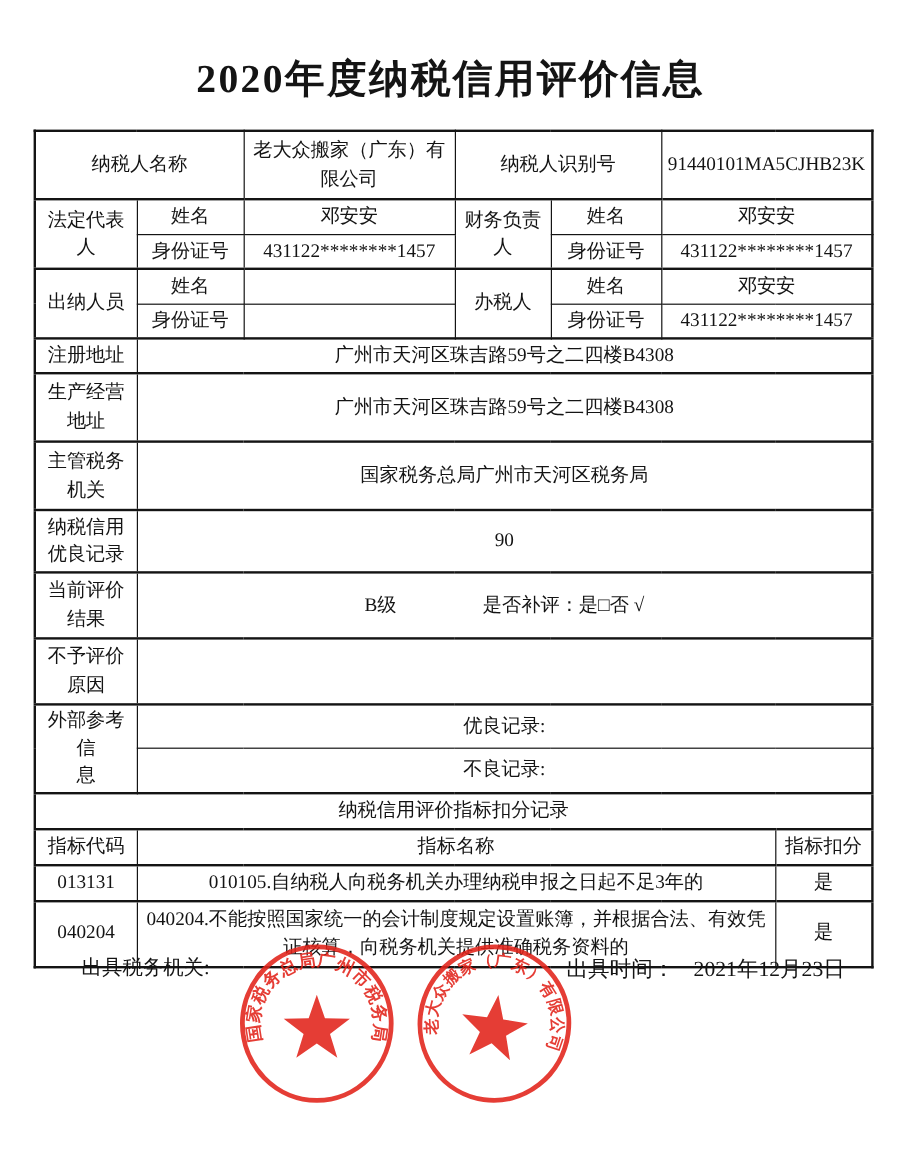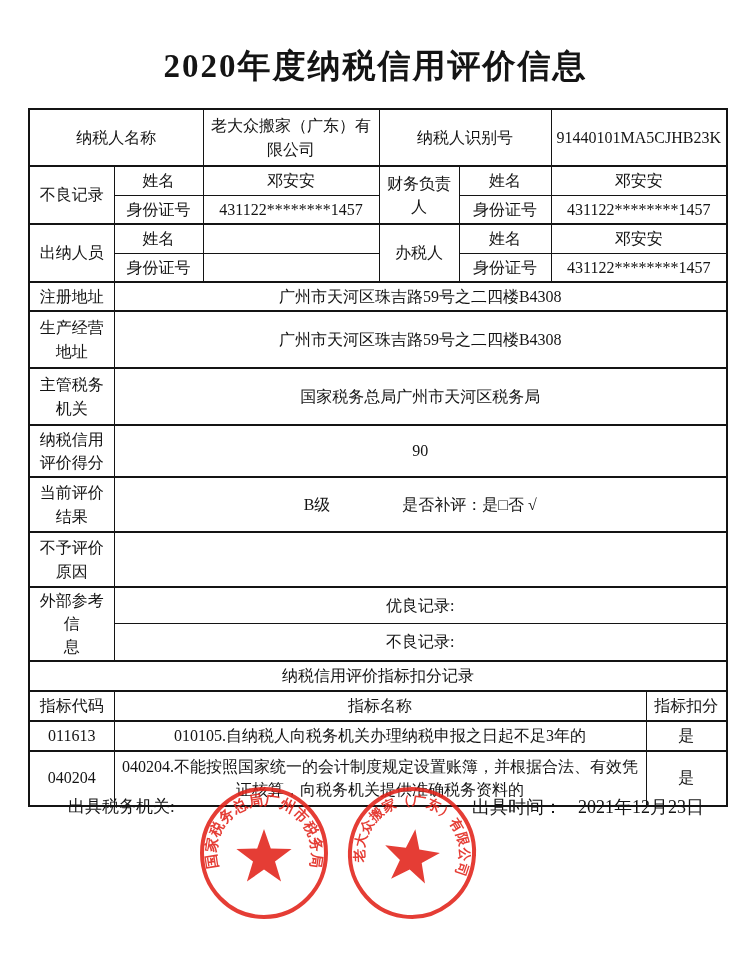--- a/index.html
+++ b/index.html
@@ -55,21 +55,21 @@
 
     <tbody>
         <tr class="h57">
       <td class="label" colspan="2">纳税人名称</td>
       <td>老大众搬家（广东）有限公司</td>
       <td class="label" colspan="2">纳税人识别号</td>
       <td colspan="2">91440101MA5CJHB23K</td>
     </tr>
 
     <tr class="h29 thick">
-      <td class="label" rowspan="2">不良记录</td>
+      <td class="label" rowspan="2">法定代表人</td>
       <td>姓名</td>
       <td>邓安安</td>
       <td class="label" rowspan="2">财务负责人</td>
       <td>姓名</td>
       <td colspan="2">邓安安</td>
     </tr>
     <tr class="h29">
       <td>身份证号</td>
       <td>431122********1457</td>
       <td>身份证号</td>
@@ -100,21 +100,21 @@
 地址</td>
       <td colspan="6">广州市天河区珠吉路59号之二四楼B4308</td>
     </tr>
     <tr class="h57 thick">
       <td class="label">主管税务
 机关</td>
       <td colspan="6">国家税务总局广州市天河区税务局</td>
     </tr>
     <tr class="h52 thick">
       <td class="label">纳税信用
-评价得分</td>
+优良记录</td>
       <td colspan="6">90</td>
     </tr>
     <tr class="h55 thick">
       <td class="label">当前评价
 结果</td>
       <td colspan="6">
         <div class="result-line">
           <span>B级</span>
           <span>是否补评：是□否 √</span>
         </div>
@@ -137,21 +137,21 @@
 
     <tr class="h30 thick">
       <td colspan="7">纳税信用评价指标扣分记录</td>
     </tr>
     <tr class="h30 thick">
       <td>指标代码</td>
       <td colspan="5">指标名称</td>
       <td>指标扣分</td>
     </tr>
     <tr class="h30 thick">
-      <td>011613</td>
+      <td>013131</td>
       <td colspan="5">010105.自纳税人向税务机关办理纳税申报之日起不足3年的</td>
       <td>是</td>
     </tr>
     <tr class="h55 thick">
       <td>040204</td>
       <td colspan="5">040204.不能按照国家统一的会计制度规定设置账簿，并根据合法、有效凭证核算，向税务机关提供准确税务资料的</td>
       <td>是</td>
     </tr>
   </tbody>
     </table>

